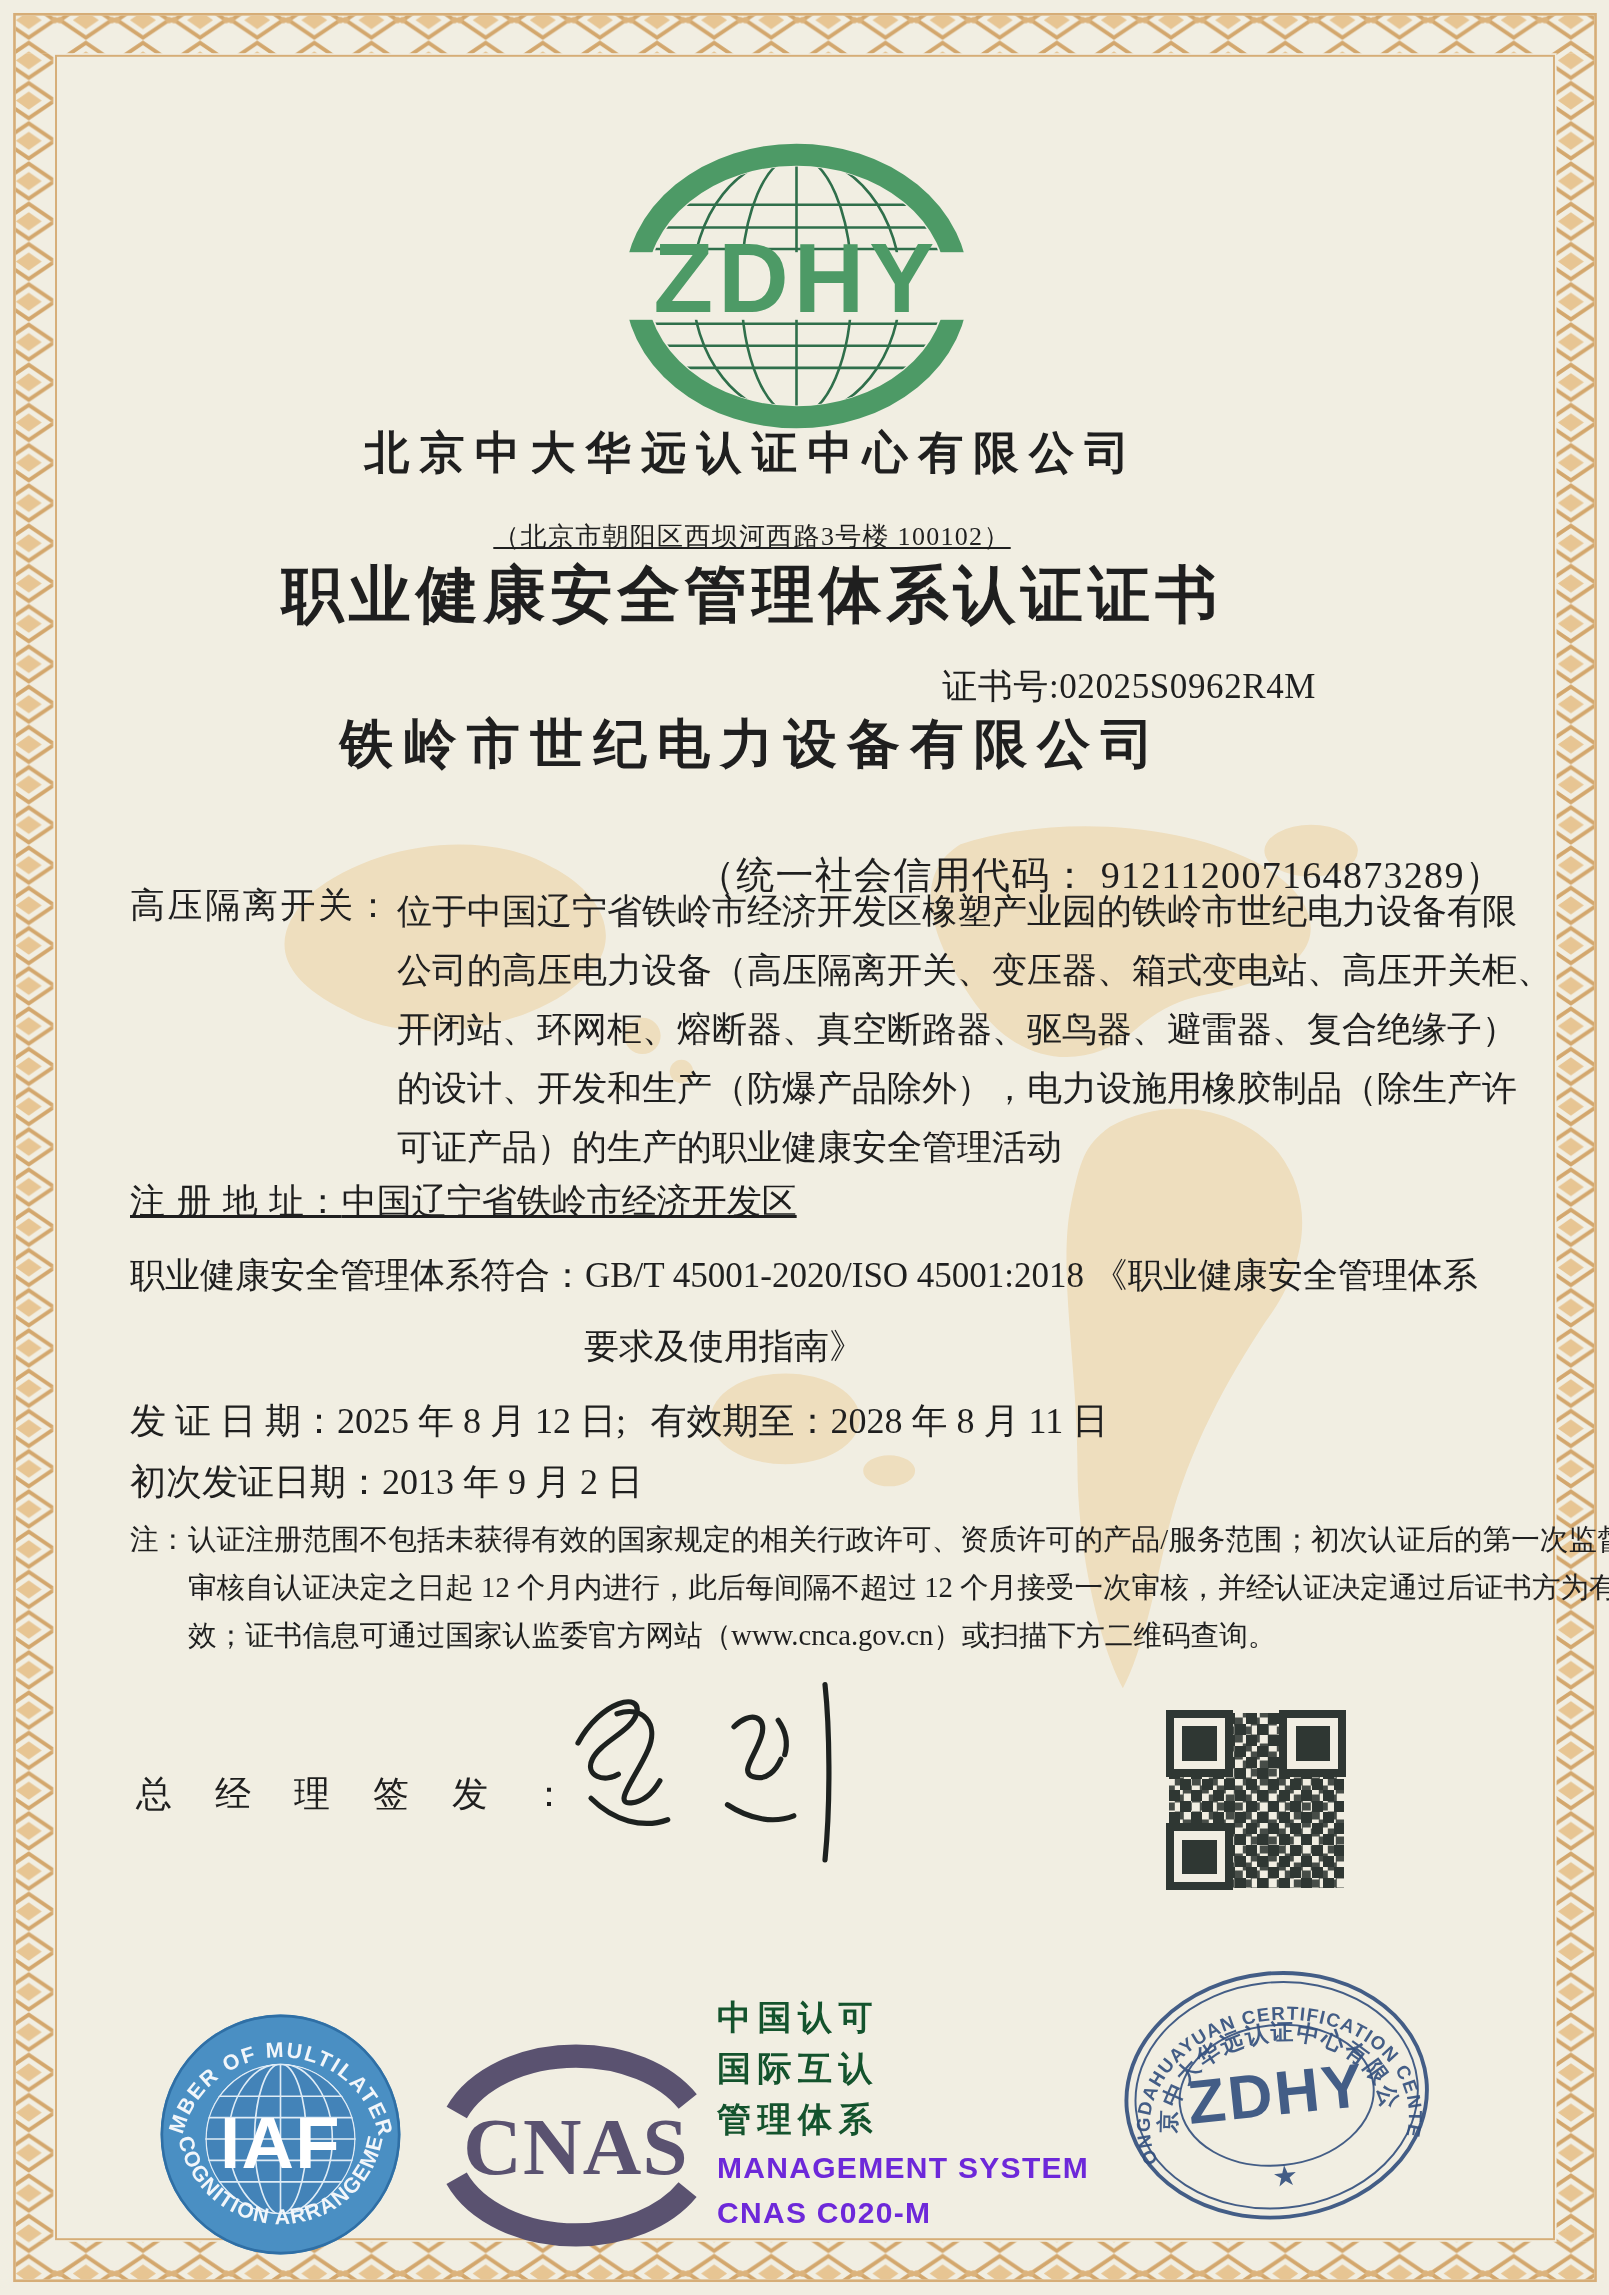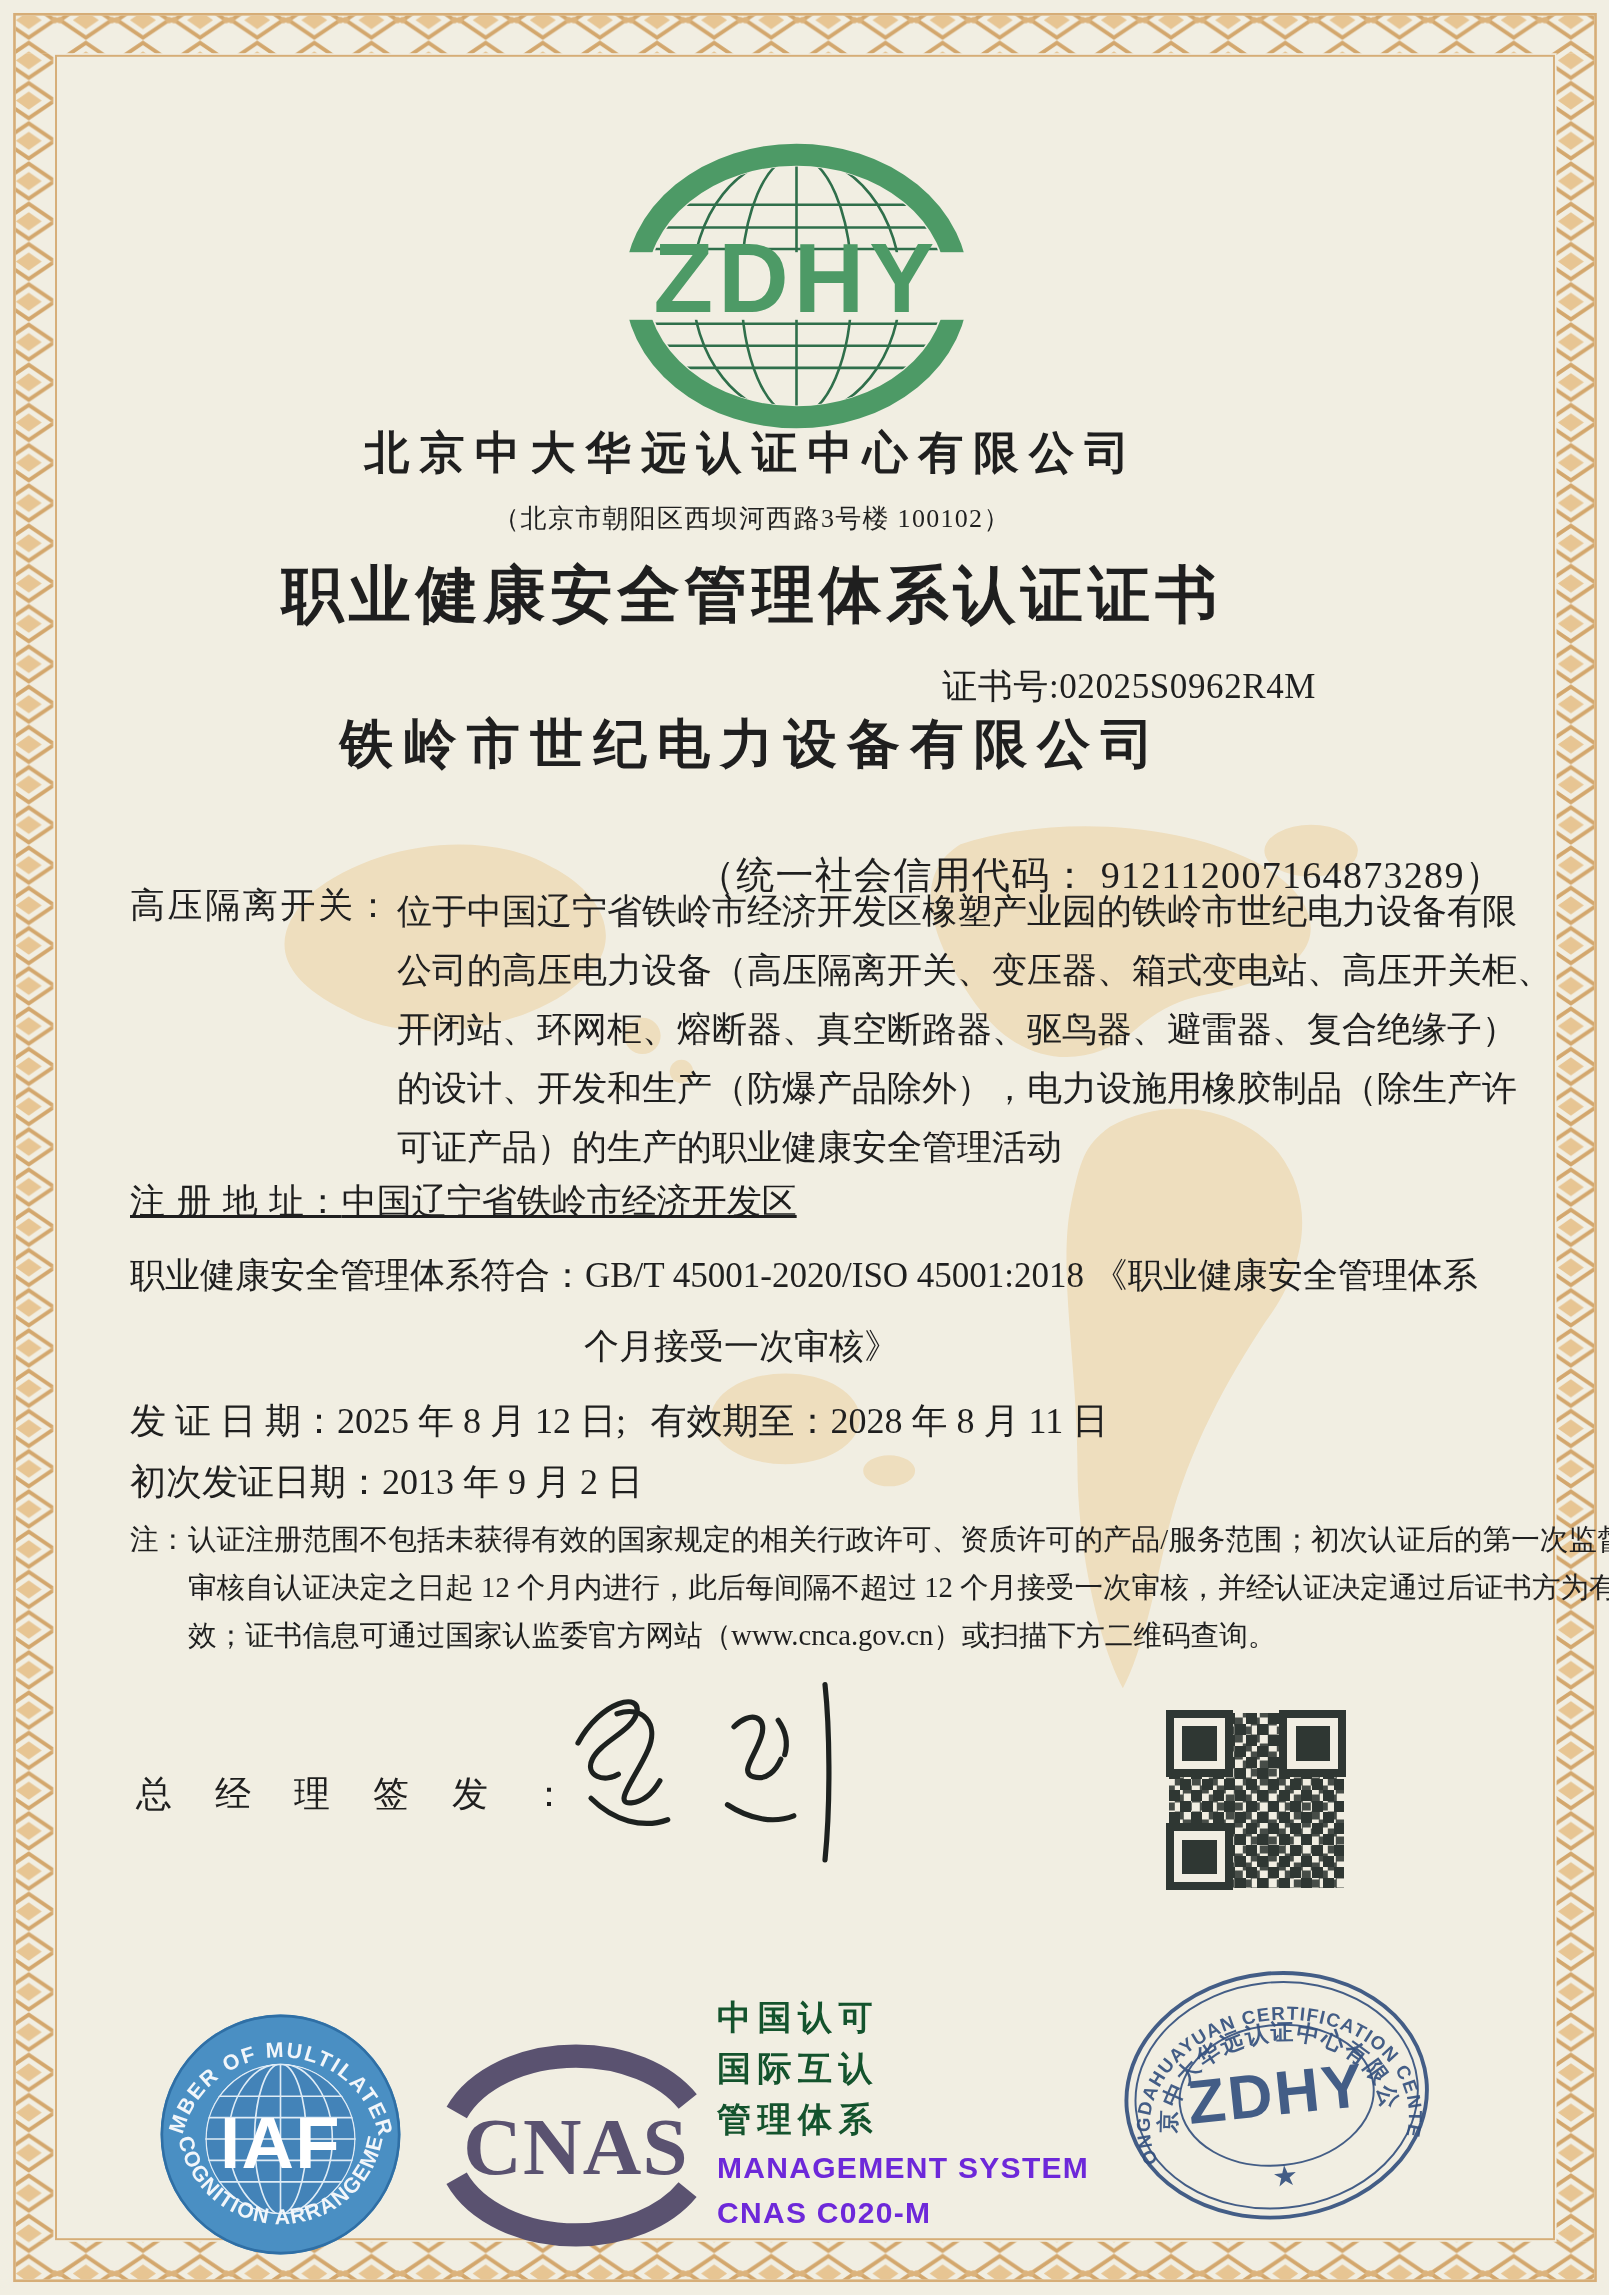--- a/index.html
+++ b/index.html
@@ -11,21 +11,21 @@
   }
   .abs{position:absolute;}
   .centered{left:0;right:0;text-align:center;}
   svg{display:block;}
   
   .watermark{z-index:1;opacity:.55;}
   .borderlayer{z-index:2;pointer-events:none;}
   .content{z-index:3;}
   
   .issuer-name{top:423px;font-size:45px;letter-spacing:10.4px;font-weight:600;}
-  .issuer-address{top:501px;font-size:26px;letter-spacing:1.3px;}
+  .issuer-address{top:519px;font-size:26px;letter-spacing:1.3px;text-decoration:underline;}
   .cert-title{top:553px;font-size:62px;font-weight:bold;letter-spacing:5.2px;}
   .cert-no{top:663px;right:188px;font-size:35px;letter-spacing:0.6px;}
   .company-name{top:709px;font-size:53px;font-weight:bold;letter-spacing:10.4px;}
   .credit-code{top:850px;font-size:38px;letter-spacing:1.3px;text-align:right;}
   
   .scope{left:130px;top:882px;width:1370px;font-size:35px;}
   .scope-label{position:absolute;left:0;top:0;letter-spacing:2.6px;}
   .scope-line{margin-left:267px;height:59px;line-height:59px;white-space:nowrap;}
   .reg-line{left:130px;top:1178px;font-size:35px;white-space:nowrap;text-decoration:underline;}
   .reg-label{letter-spacing:1.3px;}
@@ -141,21 +141,21 @@
     </div>
 
     <div class="abs reg-line">
       <span class="reg-label">注 册 地 址：</span><span>中国辽宁省铁岭市经济开发区</span>
     </div>
 
     <div class="abs standard">
       <div>
         <span>职业健康安全管理体系符合：</span><span>GB/T 45001-2020/ISO 45001:2018  《职业健康安全管理体系</span>
       </div>
-      <div class="standard-line2">个月接受一次审核》</div>
+      <div class="standard-line2">要求及使用指南》</div>
     </div>
 
     <div class="abs date-line1">
       <span>发 证 日 期：</span><span>2025 年 8 月 12 日;</span>
       <span style="margin-left:15.6px;">有效期至：</span><span>2028 年 8 月 11 日</span>
     </div>
     <div class="abs date-line2">
       <span>初次发证日期：</span><span>2013 年 9 月 2 日</span>
     </div>
 

